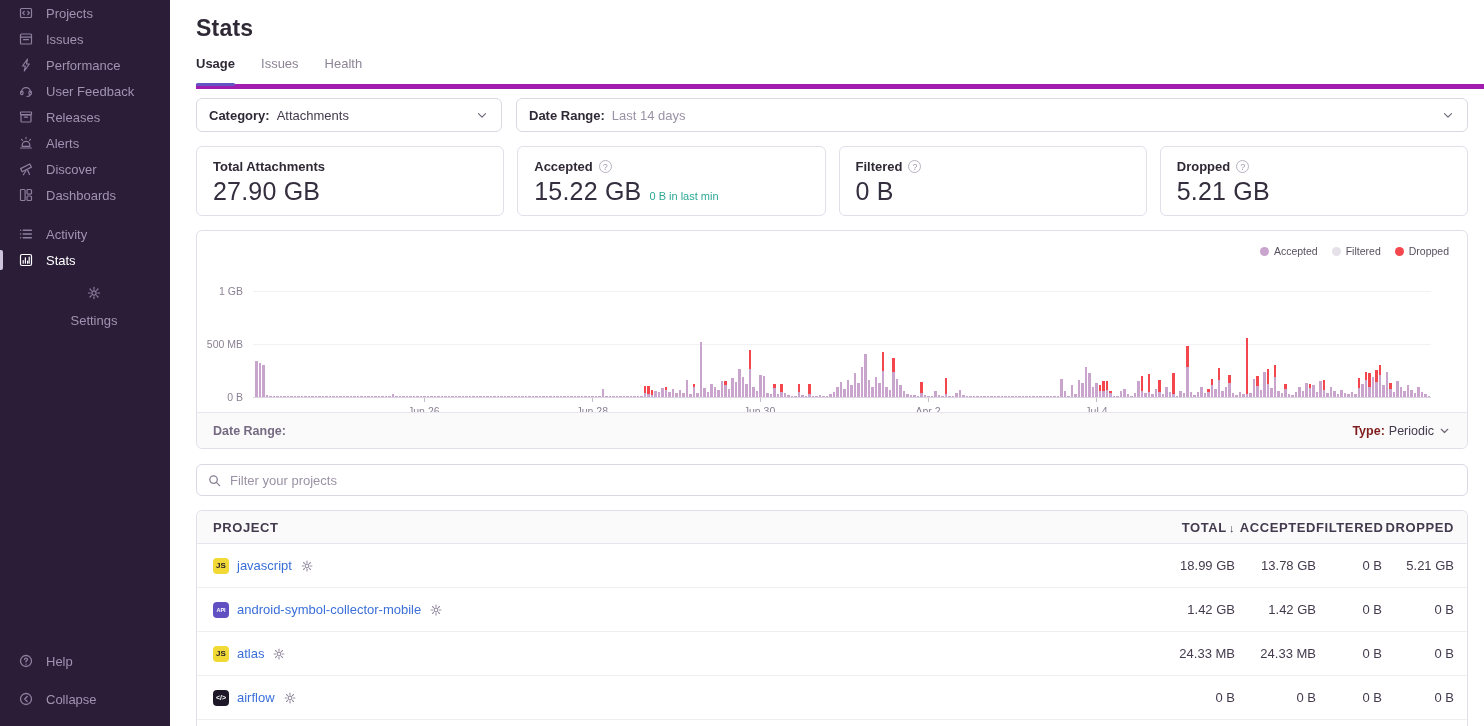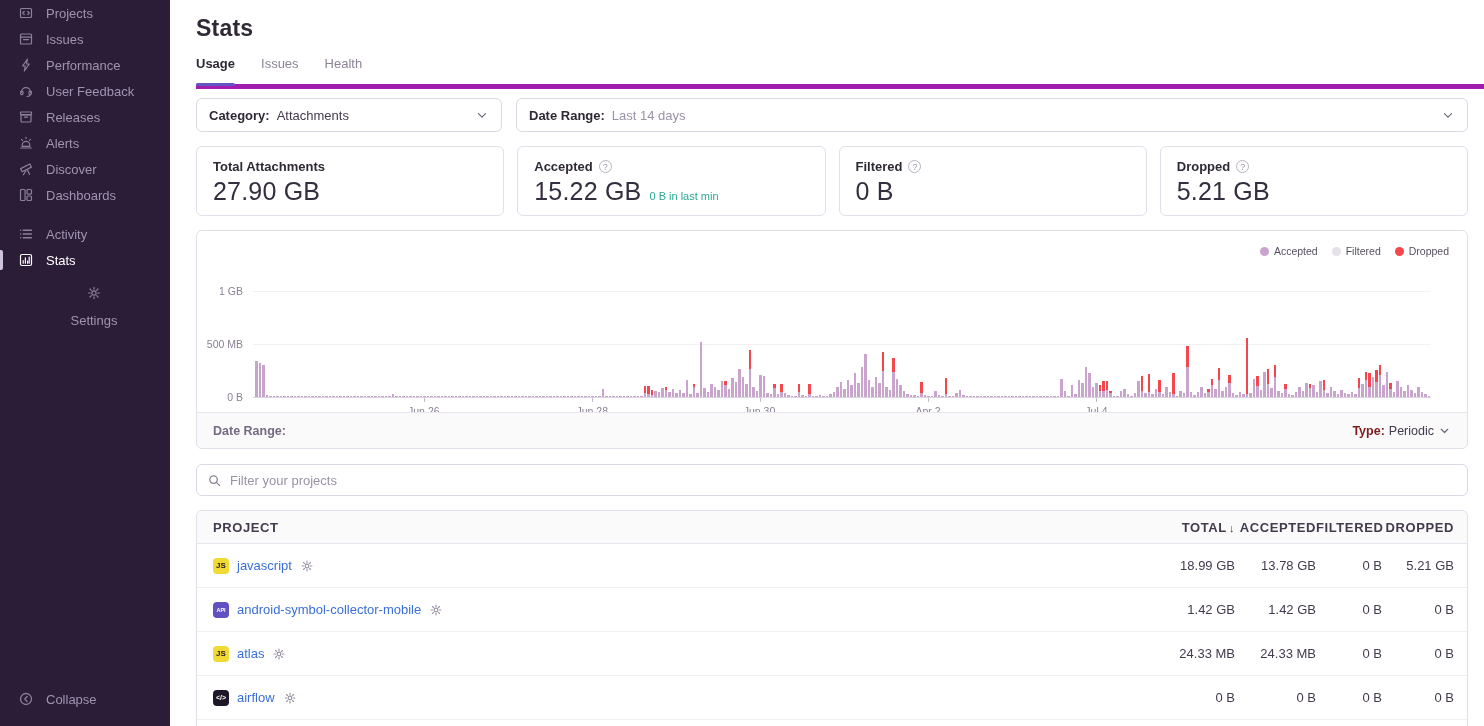--- a/index.html
+++ b/index.html
@@ -200,20 +200,30 @@
           <span style="display: flex;">
             <svg width="16" height="16" viewBox="0 0 16 16" fill="none" stroke="currentColor" stroke-width="1.2" stroke-linecap="round" stroke-linejoin="round">
               <circle cx="8" cy="8" r="2.1"></circle>
               <path d="M8 2.4v1.8M8 11.8v1.8M2.4 8h1.8M11.8 8h1.8M4 4l1.3 1.3M10.7 10.7 12 12M12 4l-1.3 1.3M5.3 10.7 4 12"></path>
             </svg>
           </span>
           <span>Settings</span>
         </li>
       </ul>
     <ul class="nav nav-footer" id="nav-footer">
+        <li>
+          <span style="display: flex;">
+            <svg width="16" height="16" viewBox="0 0 16 16" fill="none" stroke="currentColor" stroke-width="1.3" stroke-linecap="round" stroke-linejoin="round">
+              <circle cx="8" cy="8" r="5.5"></circle>
+              <path d="M6.5 6.3c.2-1.7 2.8-1.7 3 0 .1 1-.9 1.2-1.5 1.9v.7"></path>
+              <path d="M8 11.2h.01"></path>
+            </svg>
+          </span>
+          <span>Help</span>
+        </li>
         <li class="gap-before">
           <span style="display: flex;">
             <svg width="16" height="16" viewBox="0 0 16 16" fill="none" stroke="currentColor" stroke-width="1.3" stroke-linecap="round" stroke-linejoin="round">
               <circle cx="8" cy="8" r="5.5"></circle>
               <path d="M9.2 5.5 6.7 8l2.5 2.5"></path>
             </svg>
           </span>
           <span>Collapse</span>
         </li>
       </ul>

